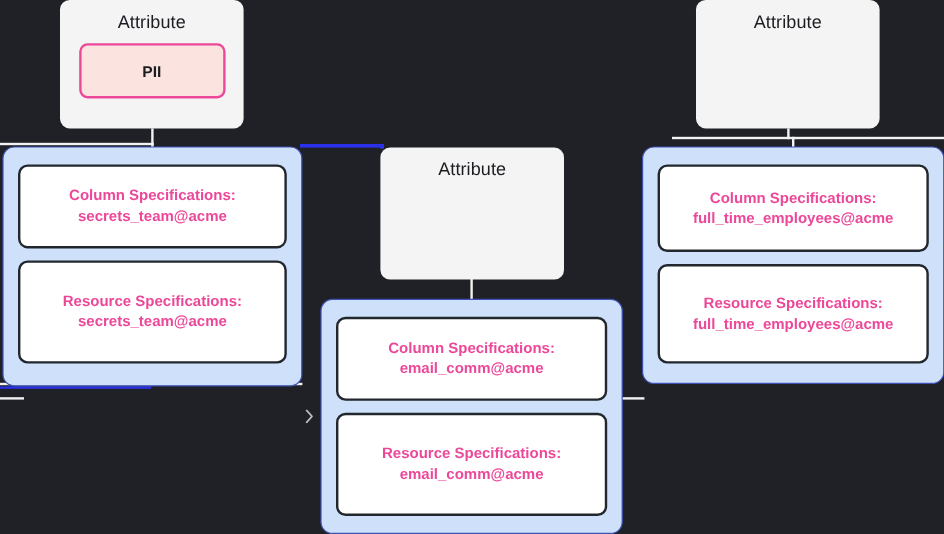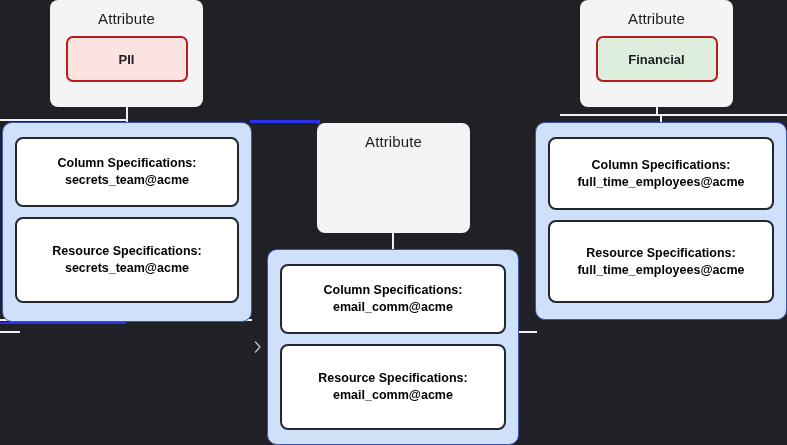--- a/index.html
+++ b/index.html
@@ -53,21 +53,21 @@
     font-size: 15px;
     font-weight: 400;
     color: #1b1d21;
     letter-spacing: .1px;
     line-height: 20px;
     margin-bottom: 7px;
     text-align: center;
   }
   .attr-chip {
     box-sizing: border-box;
-    border: 2px solid #b91c1c;
+    border: 2px solid #ec4899;
     border-radius: 7px;
     display: flex;
     align-items: center;
     justify-content: center;
     font-size: 13px;
     font-weight: bold;
     color: #1b1d21;
   }
 
   
@@ -90,21 +90,21 @@
     border: 2.5px solid #22262d;
     border-radius: 8px;
     display: flex;
     flex-direction: column;
     align-items: center;
     justify-content: center;
     text-align: center;
     font-size: 12.5px;
     font-weight: bold;
     line-height: 17px;
-    color: #000000;
+    color: #ec4899;
     padding: 6px 4px;
   }
   .spec-box .ln { display: block; white-space: nowrap; }
 </style>
 </head>
 <body>
 
 <div class="canvas">
 
   <div class="edge v" style="left:126px; top:107px; height:14px;"></div>
@@ -136,21 +136,20 @@
     </svg>
   </div>
 
   <div class="attr-card" style="left:50px; top:0px; width:153px; height:107px;">
     <div class="attr-title">Attribute</div>
     <div class="attr-chip" style="width:122px; height:46px; background:#fbe4e0;">PII</div>
   </div>
 
   <div class="attr-card" style="left:580px; top:0px; width:153px; height:107px;">
     <div class="attr-title">Attribute</div>
-    <div class="attr-chip" style="width:122px; height:46px; background:#ddeedd;">Financial</div>
   </div>
 
   <div class="attr-card" style="left:317px; top:123px; width:153px; height:110px;">
     <div class="attr-title">Attribute</div>
   </div>
 
   <div class="spec-group" style="left:2px; top:122px; width:250px; height:200px;">
     <div class="spec-box" style="height:70px;">
       <span class="ln">Column Specifications:</span>
       <span class="ln">secrets_team@acme</span>

